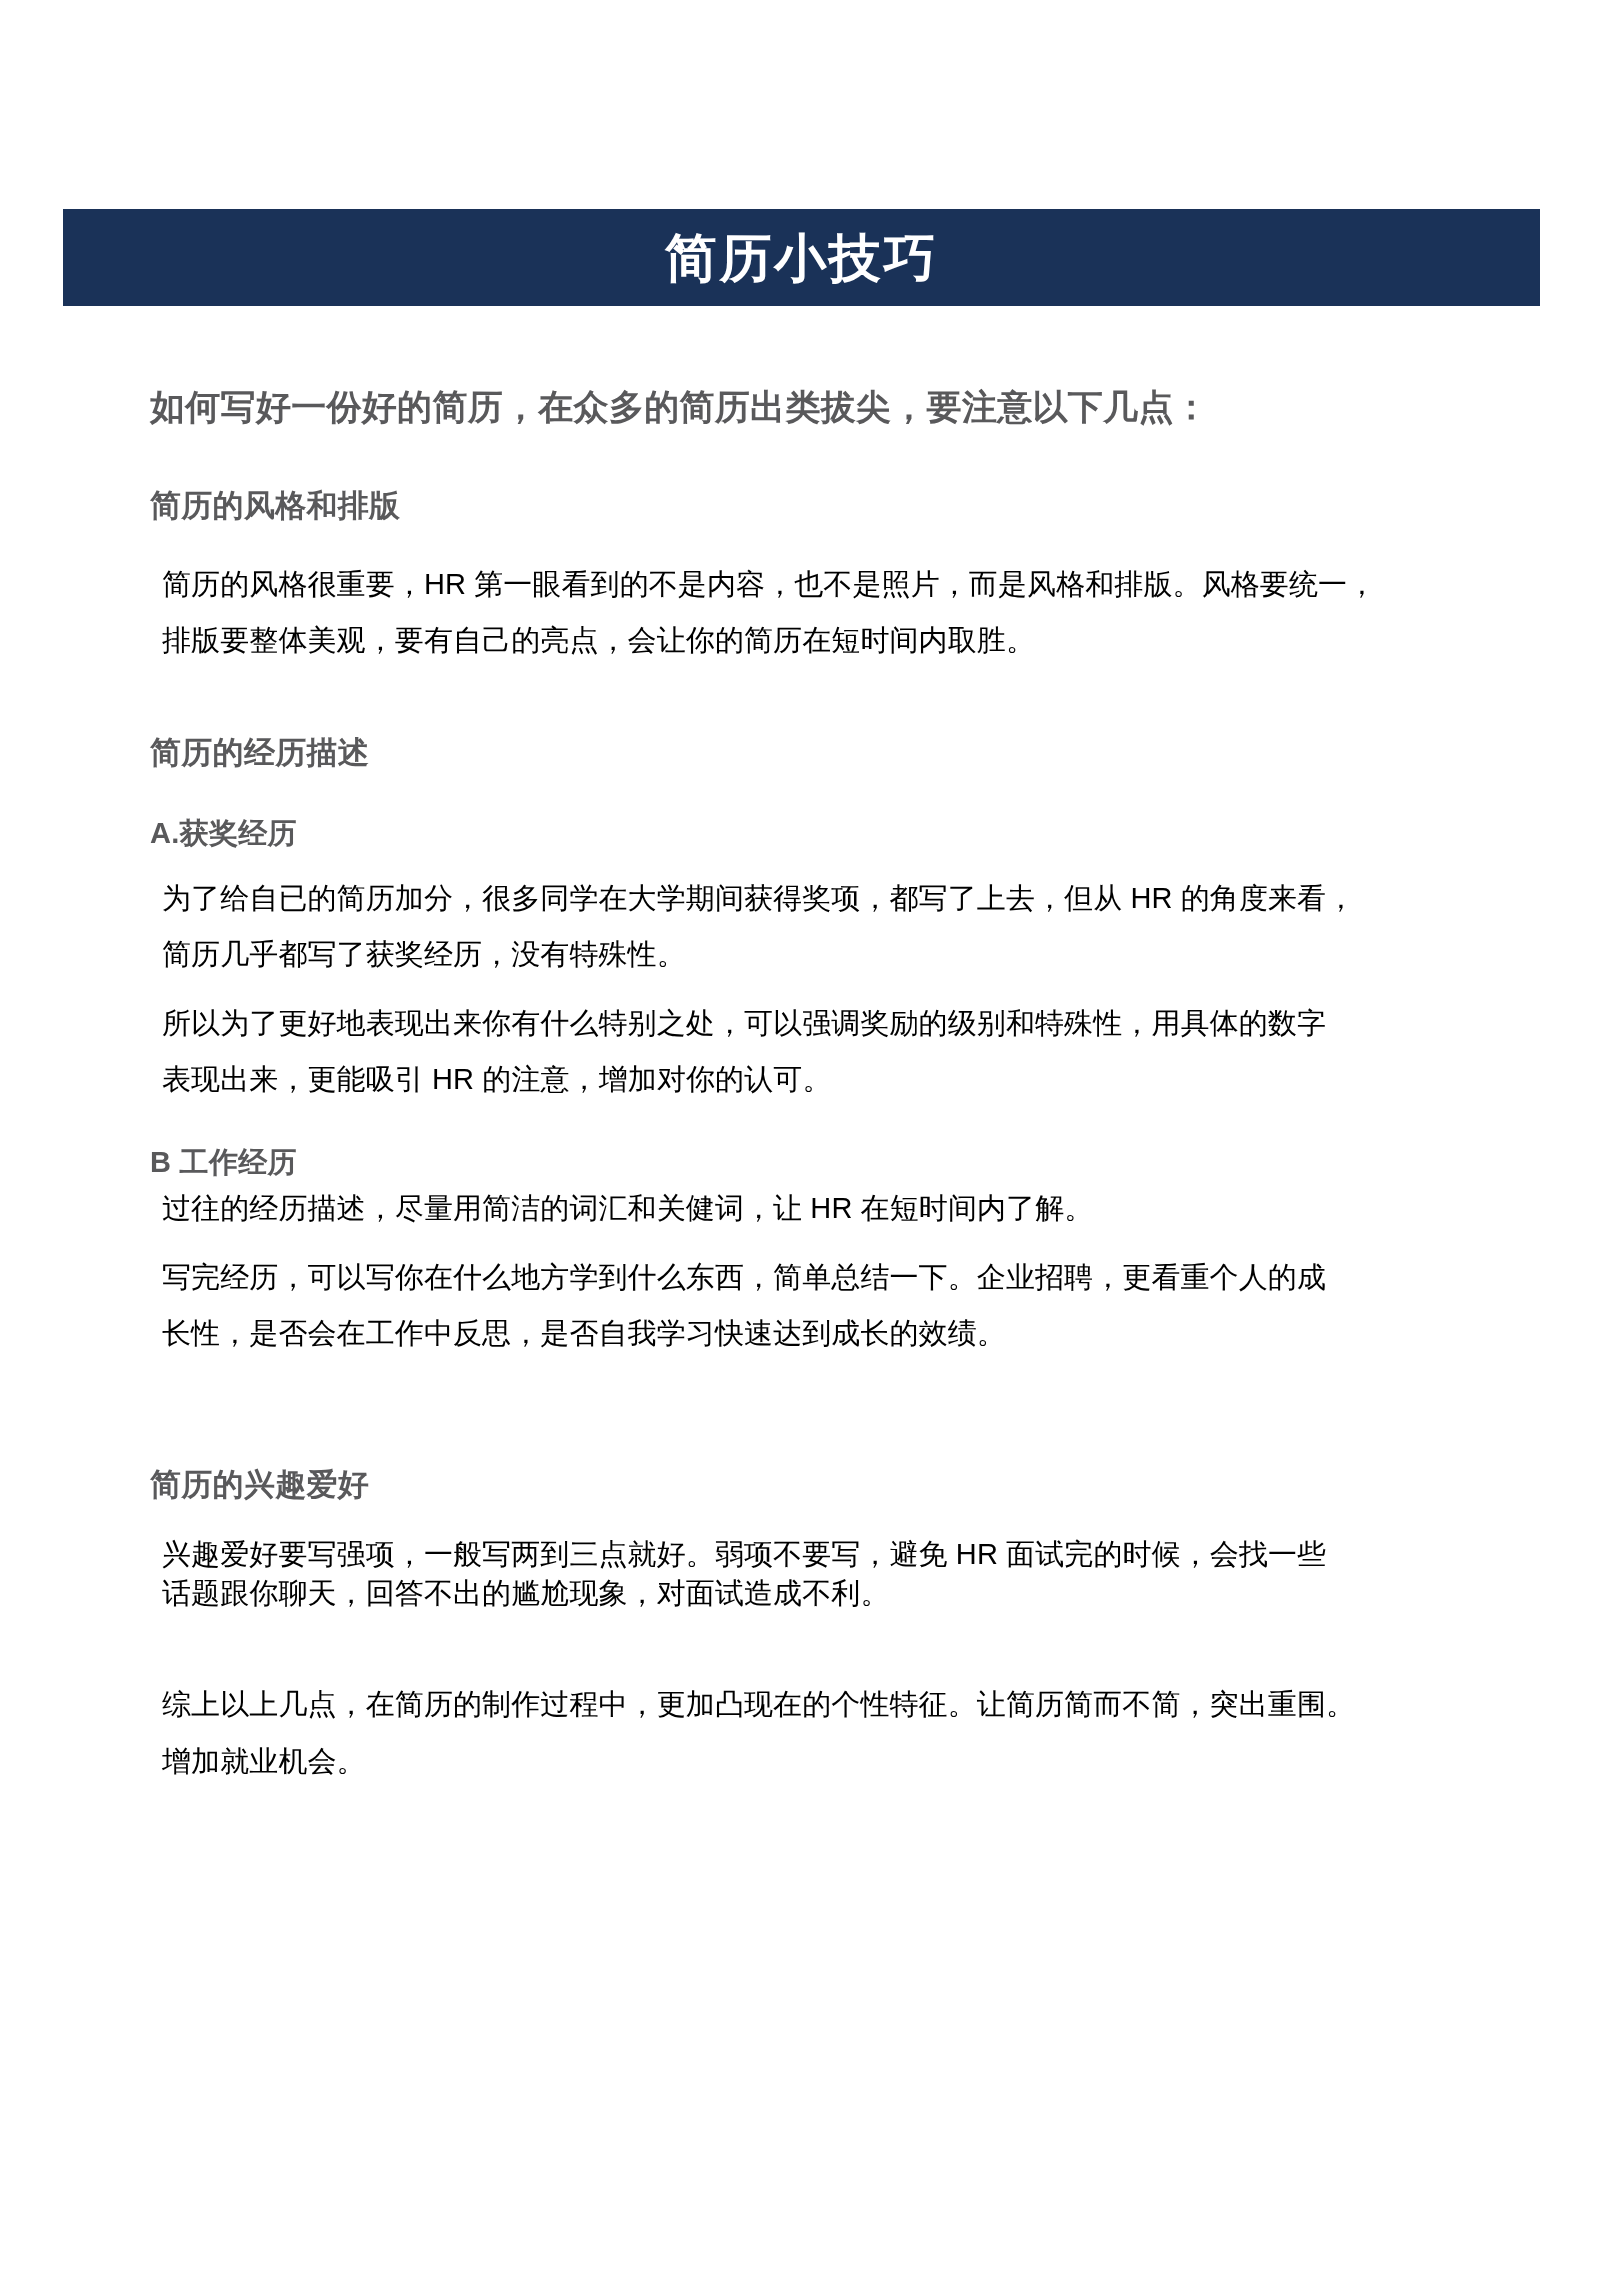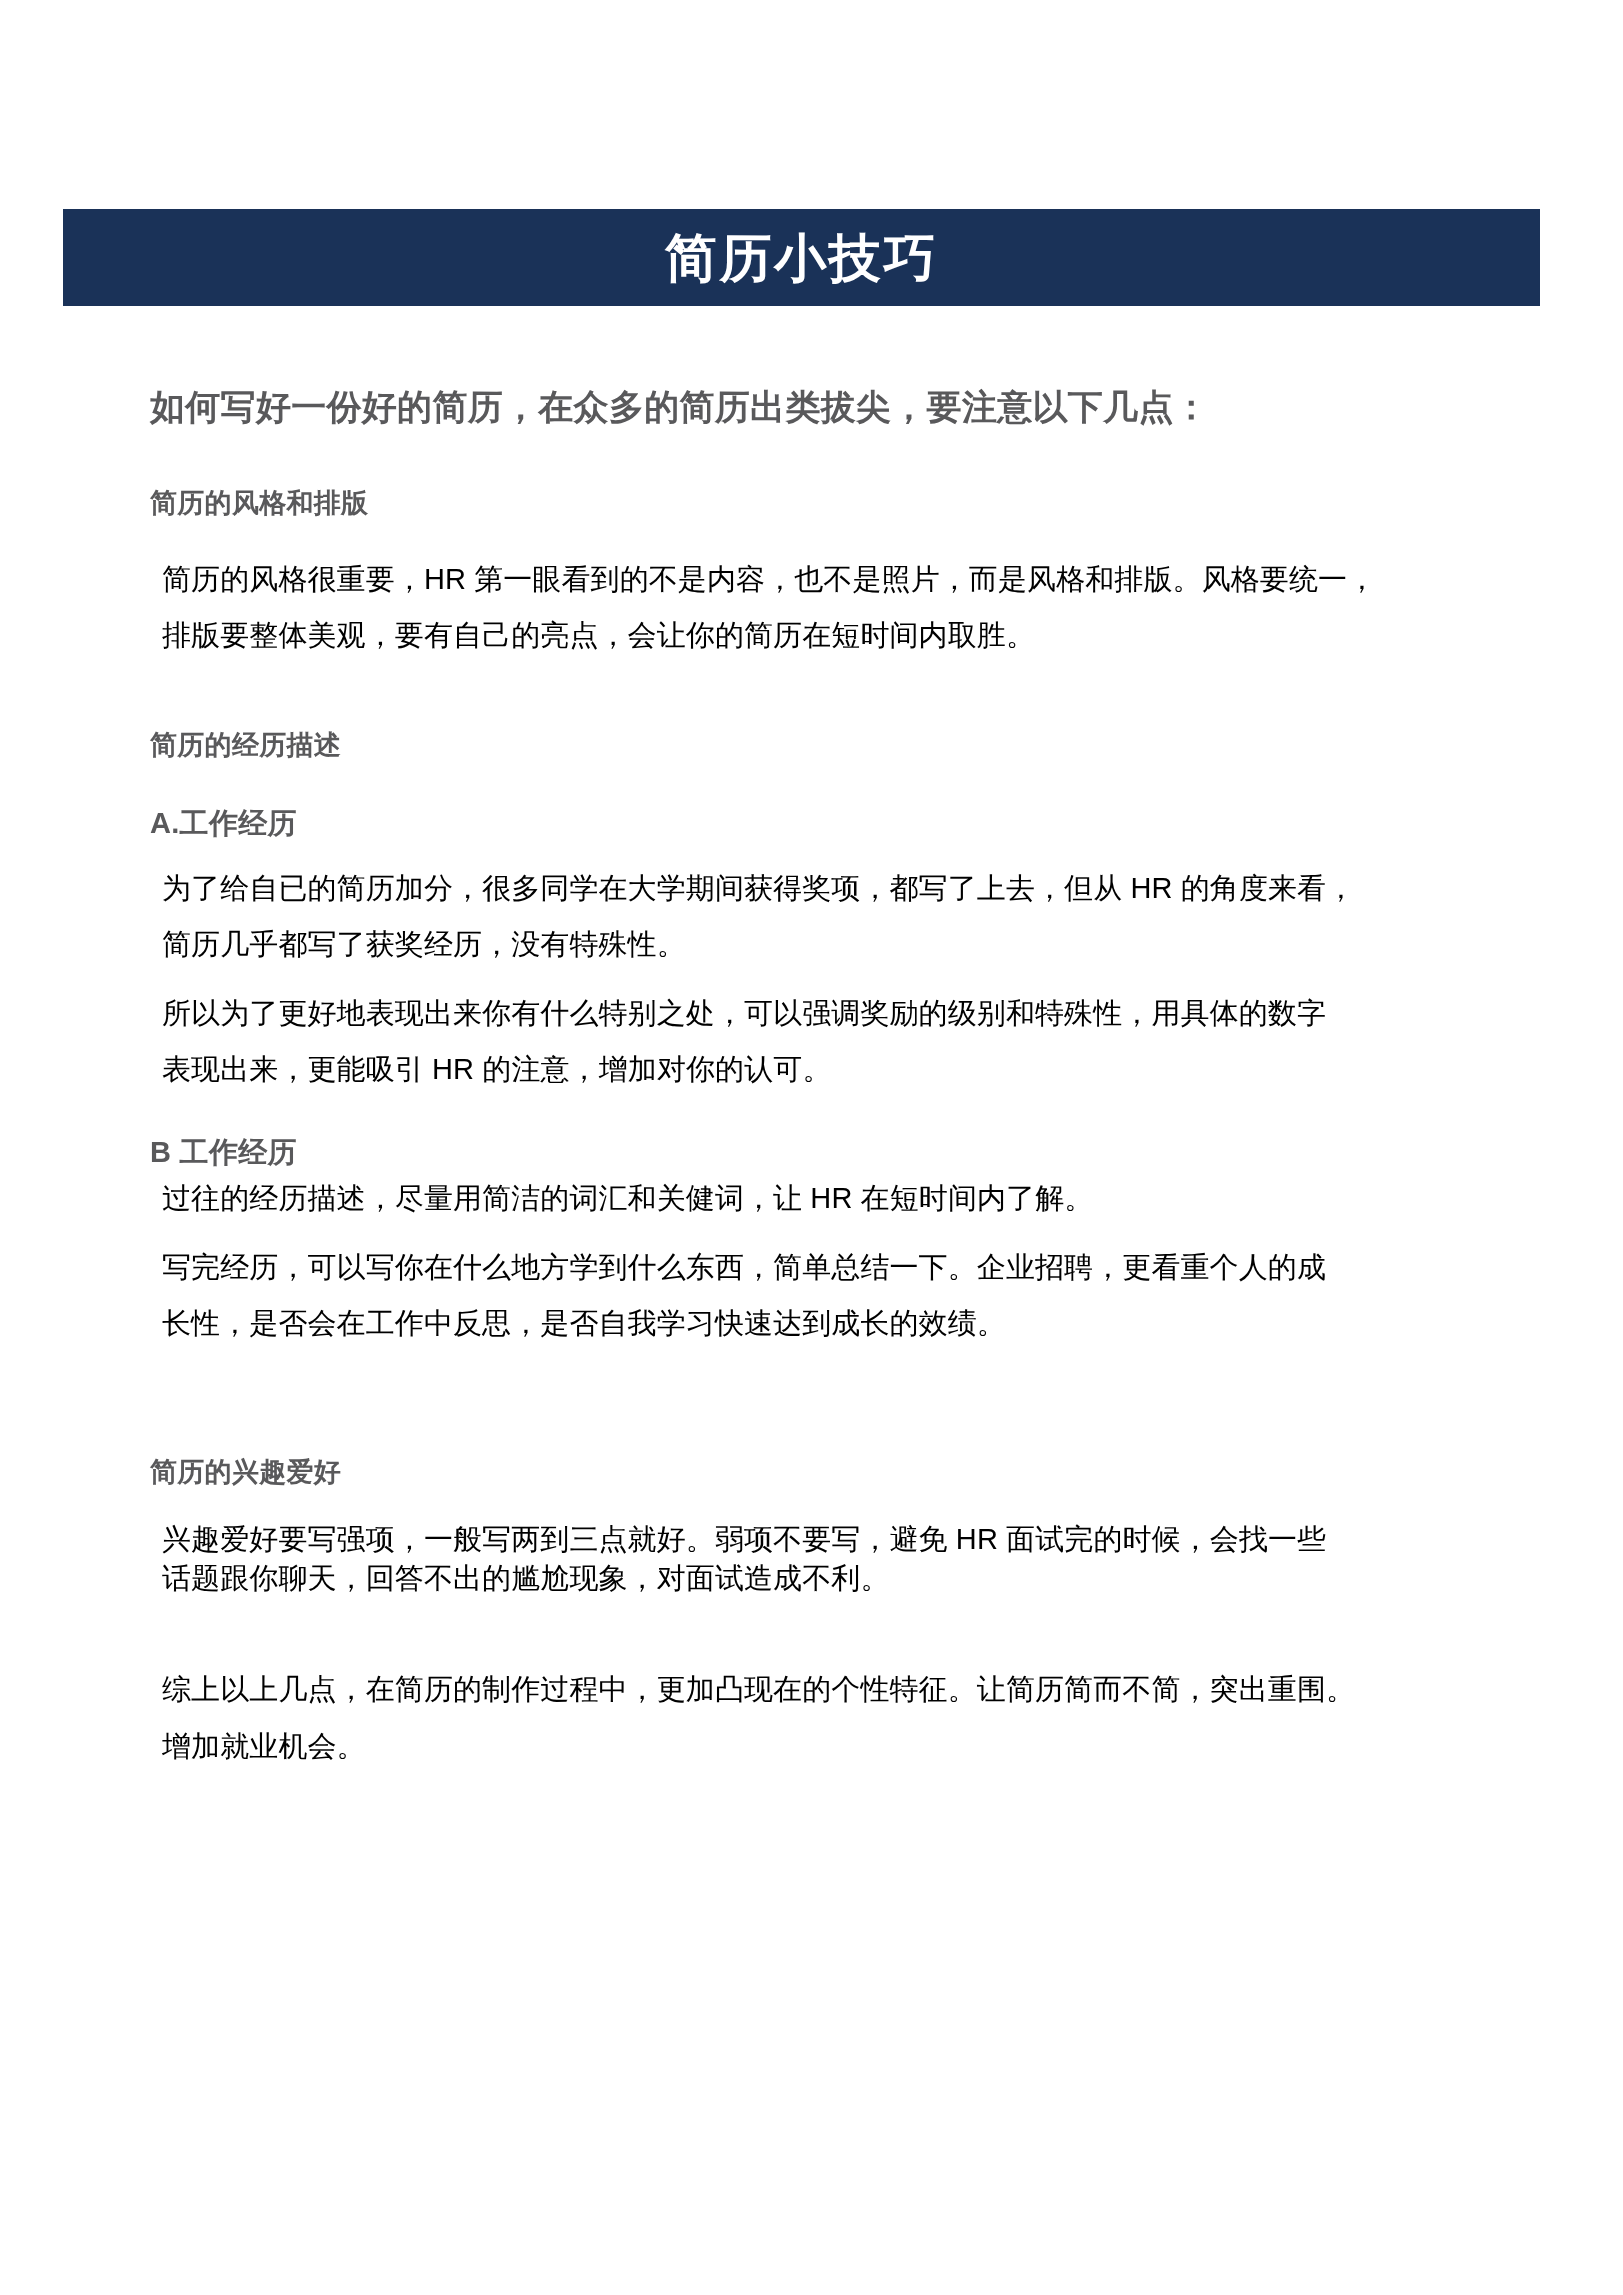--- a/index.html
+++ b/index.html
@@ -60,21 +60,21 @@
   .lead-heading {
     margin-top: 80px;
     font-size: 35px;
     font-weight: bold;
     color: #59595b;
     letter-spacing: 0.3px;
     line-height: 1.2;
   }
 
   .section-heading {
-    font-size: 27px;
+    font-size: 31px;
     font-weight: bold;
     color: #59595b;
     line-height: 1.25;
     letter-spacing: 0.3px;
   }
   .section-heading.h-style   { margin-top: 59px; }
   .section-heading.h-exp     { margin-top: 65px; }
   .section-heading.h-hobby   { margin-top: 104px; }
 
   .sub-heading {
@@ -122,21 +122,21 @@
 
       <div class="section-heading h-style">简历的风格和排版</div>
 
       <div class="para p-style">
         <span class="ln">简历的风格很重要，HR 第一眼看到的不是内容，也不是照片，而是风格和排版。风格要统一，</span>
         <span class="ln">排版要整体美观，要有自己的亮点，会让你的简历在短时间内取胜。</span>
       </div>
 
       <div class="section-heading h-exp">简历的经历描述</div>
 
-      <div class="sub-heading sh-a">A.工作经历</div>
+      <div class="sub-heading sh-a">A.获奖经历</div>
 
       <div class="para p-award1">
         <span class="ln">为了给自已的简历加分，很多同学在大学期间获得奖项，都写了上去，但从 HR 的角度来看，</span>
         <span class="ln">简历几乎都写了获奖经历，没有特殊性。</span>
       </div>
 
       <div class="para p-award2">
         <span class="ln">所以为了更好地表现出来你有什么特别之处，可以强调奖励的级别和特殊性，用具体的数字</span>
         <span class="ln">表现出来，更能吸引 HR 的注意，增加对你的认可。</span>
       </div>

